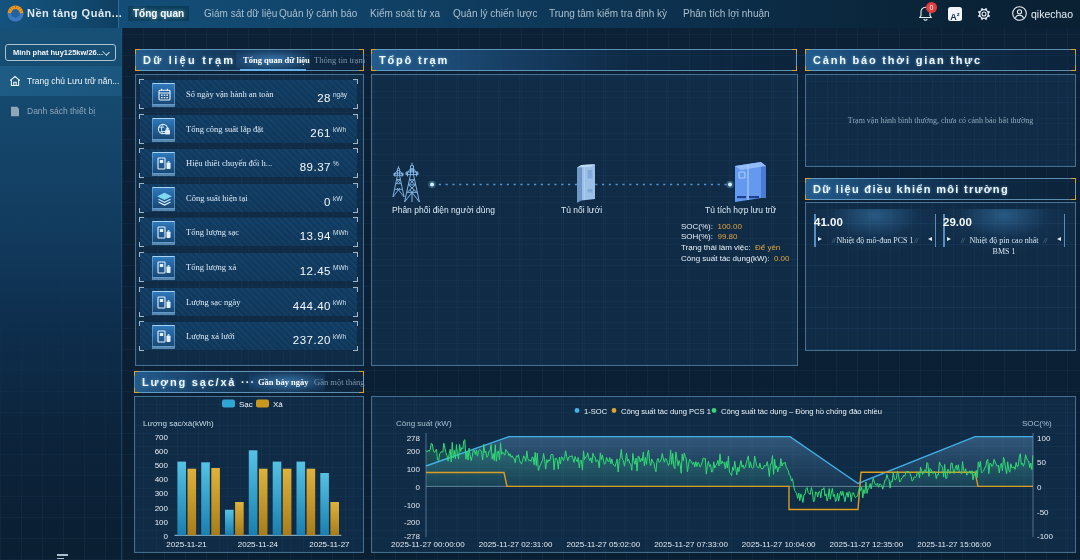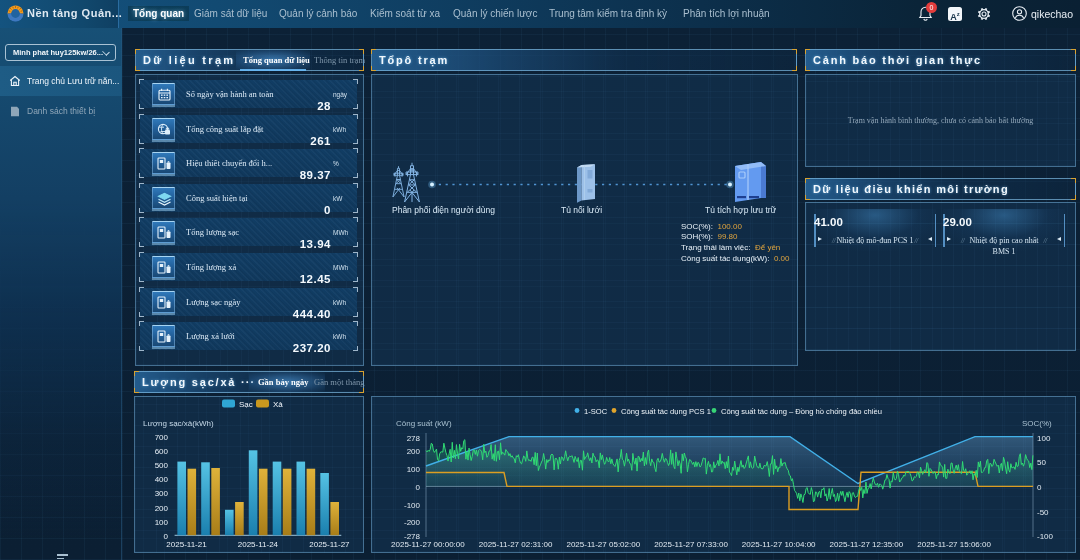--- a/index.html
+++ b/index.html
@@ -63,21 +63,21 @@
    linear-gradient(180deg,#113d64,#10385c); }
 .brk { position:absolute; width:5px; height:5px; }
 .brk.tl { left:-1px; top:-1px; border-left:1px solid rgba(195,218,235,0.8); border-top:1px solid rgba(195,218,235,0.8); }
 .brk.bl { left:-1px; bottom:-1px; border-left:1px solid rgba(195,218,235,0.8); border-bottom:1px solid rgba(195,218,235,0.8); }
 .brk.tr { right:-1px; top:-1px; border-right:1px solid rgba(195,218,235,0.8); border-top:1px solid rgba(195,218,235,0.8); }
 .brk.br { right:-1px; bottom:-1px; border-right:1px solid rgba(195,218,235,0.8); border-bottom:1px solid rgba(195,218,235,0.8); }
 .sicon { position:absolute; left:12px; top:3px; width:23px; height:22px; border:1px solid rgba(150,200,240,0.45);
   background:linear-gradient(180deg,#3079ba 0%,#23619c 45%,#194874 100%);
   border-top:1px solid #a6d4f2; box-shadow:0 2px 0 rgba(150,200,235,0.55); }
 .slab { position:absolute; left:46px; top:0; line-height:28px; font-family:"Liberation Serif",serif; font-size:8.5px; color:#ddebf7; white-space:nowrap; }
-.sval { position:absolute; right:26px; top:12px; line-height:28px; font-size:11.5px; font-weight:bold; color:#f4f9fd; letter-spacing:0.5px; }
+.sval { position:absolute; right:26px; top:4px; line-height:28px; font-size:11.5px; font-weight:normal; color:#f4f9fd; letter-spacing:0.5px; }
 .sunit { position:absolute; right:2px; top:0; line-height:30px; font-size:6.5px; color:#cfe0ed; width:22px; }
 
 
 .topolab { position:absolute; font-size:8.5px; color:#d8e9f6; white-space:nowrap; }
 .kvline { position:absolute; font-size:8px; color:#e8f1f8; white-space:nowrap; }
 .kvline b { color:#dfa43e; font-weight:normal; }
 
 
 .envcell { position:absolute; top:209px; height:42px;
   background:radial-gradient(ellipse 60% 90% at 50% 15%, rgba(70,145,205,0.45), rgba(40,95,150,0.12) 60%, transparent 100%); }
@@ -99,21 +99,21 @@
   <div id="logoarea"></div>
   <svg class="abs" style="left:7px;top:5px" width="17" height="17" viewBox="0 0 17 17">
     <circle cx="8.5" cy="8.5" r="8" fill="#1b5e95"></circle>
     <path d="M0.5 8.5 A8 8 0 0 1 16.5 8.5 Z" fill="#f29b1d"></path>
     <path d="M2.9 8.5 L0.9 8.5 M3.3 6.4 L1.5 5.6 M4.5 4.5 L3.1 3.1 M6.4 3.3 L5.6 1.5 M8.5 2.9 L8.5 0.9 M10.6 3.3 L11.4 1.5 M12.5 4.5 L13.9 3.1 M13.7 6.4 L15.5 5.6 M14.1 8.5 L16.1 8.5" stroke="#b46a10" stroke-width="1"></path>
     <path d="M0.5 8.5 A8 8 0 0 0 16.5 8.5 Z" fill="#3e78c0"></path>
     <circle cx="8.5" cy="8.5" r="4.4" fill="#2163a0"></circle>
   </svg>
   <div id="logotxt">Nền tảng Quản...</div>
   <div class="nav act" style="left:128px;">Tổng quan</div>
-  <div class="nav" style="left:194px;">Giám sát dữ liệu</div>
+  <div class="nav" style="left:204px;">Giám sát dữ liệu</div>
   <div class="nav" style="left:279px;">Quản lý cảnh báo</div>
   <div class="nav" style="left:370px;">Kiểm soát từ xa</div>
   <div class="nav" style="left:453px;">Quản lý chiến lược</div>
   <div class="nav" style="left:549px;">Trung tâm kiểm tra định kỳ</div>
   <div class="nav" style="left:683px;">Phân tích lợi nhuận</div>
 
   <svg class="abs" style="left:918px;top:6px" width="15" height="16" viewBox="0 0 15 16">
     <path d="M7.5 1.2 C4.8 1.2 3 3.3 3 6 L3 9.5 L1.8 11.5 L13.2 11.5 L12 9.5 L12 6 C12 3.3 10.2 1.2 7.5 1.2 Z" fill="none" stroke="#e8eef4" stroke-width="1.1"></path>
     <path d="M5.8 13 A1.8 1.8 0 0 0 9.2 13" fill="none" stroke="#e8eef4" stroke-width="1.1"></path>
   </svg>

